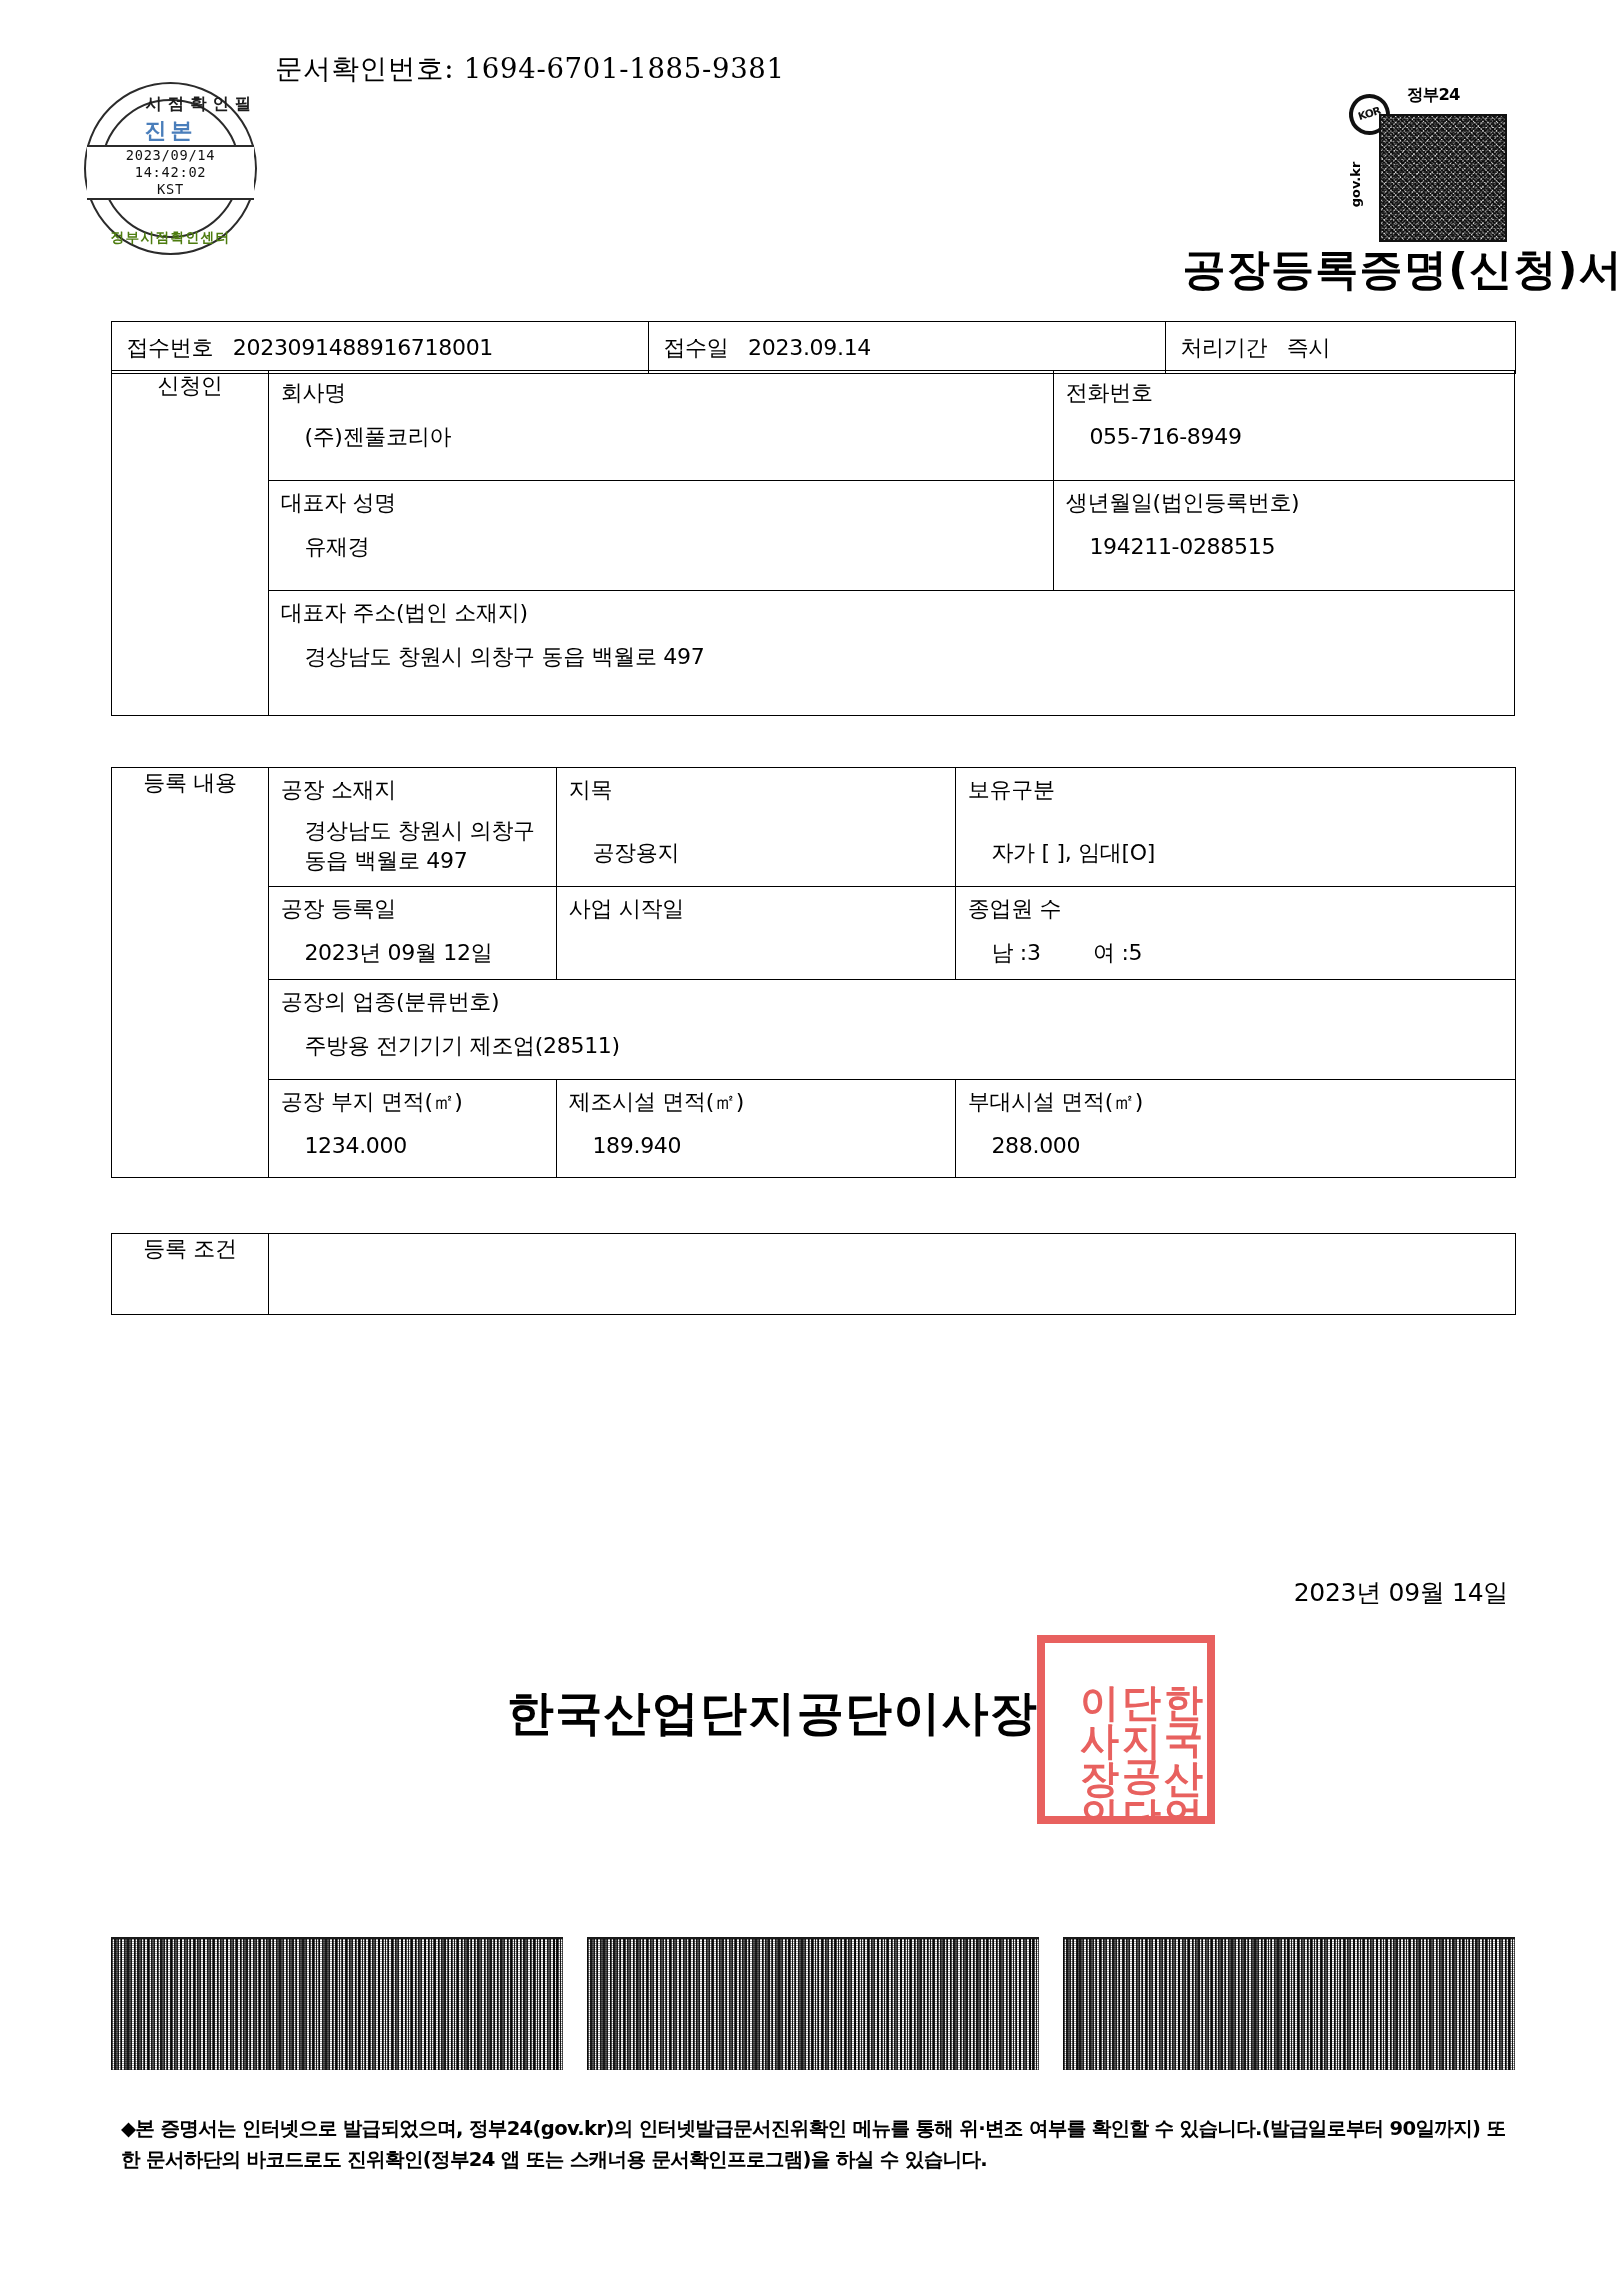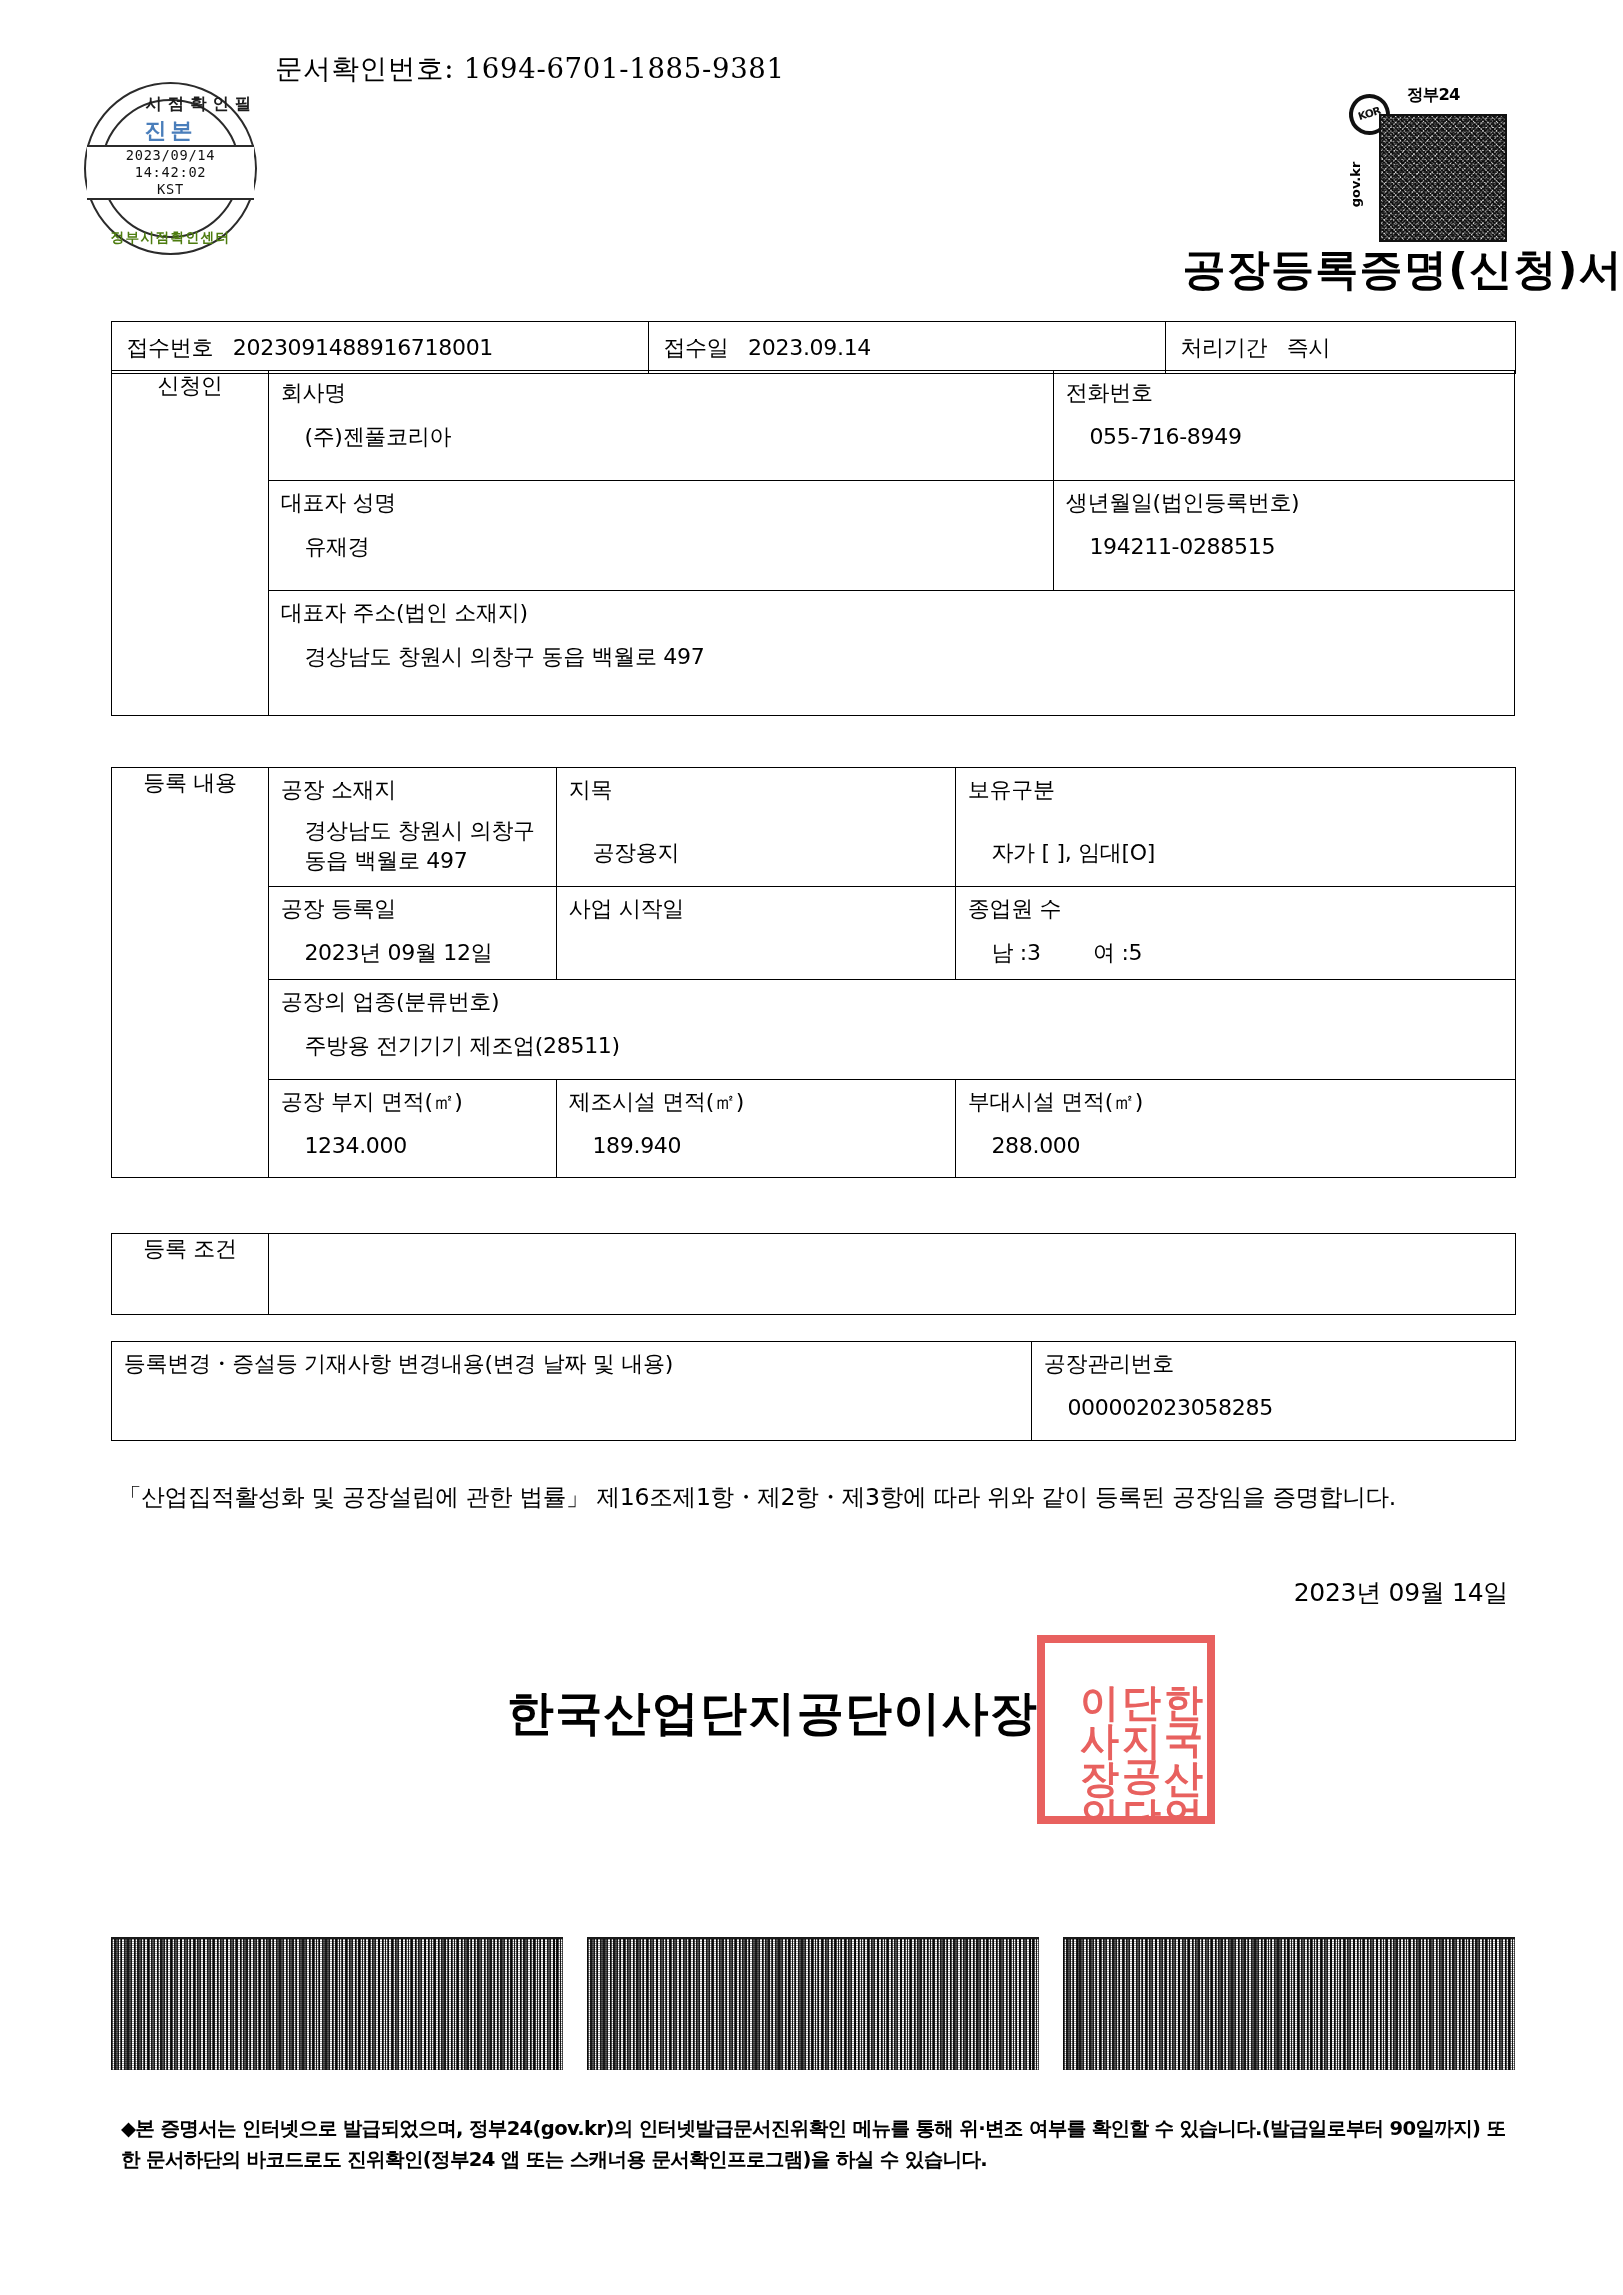--- a/index.html
+++ b/index.html
@@ -552,44 +552,21 @@
       </td>
       <td>
         <div class="cell" style="height:80px">
           <div class="val" style="padding-top:0"></div>
         </div>
       </td>
     </tr>
   </tbody>
     </table>
 
-  <table class="tbl" id="table-change">
-    <colgroup>
-        <col style="width:920px">
-        <col style="width:484px">
-      </colgroup>
-    <tbody>
-        <tr>
-      <td>
-        <div class="cell" style="height:98px">
-          <div class="lbl">등록변경・증설등 기재사항 변경내용(변경 날짜 및 내용)</div>
-          <div class="val"></div>
-        </div>
-      </td>
-      <td>
-        <div class="cell" style="height:98px">
-          <div class="lbl">공장관리번호</div>
-          <div class="val">000002023058285</div>
-        </div>
-      </td>
-    </tr>
-  </tbody>
-    </table>
-
-  <div class="certify">「산업집적활성화 및 공장설립에 관한 법률」 제16조제1항・제2항・제3항에 따라 위와 같이 등록된 공장임을 증명합니다.</div>
+
 
   <div class="issue-date">2023년 09월 14일</div>
 
   <div class="signature">
     <span class="sig-text">한국산업단지공단이사장</span>
   </div>
 
   <div class="seal">한국산업단지공단이사장인</div>
 
   <div class="barcode-row">

